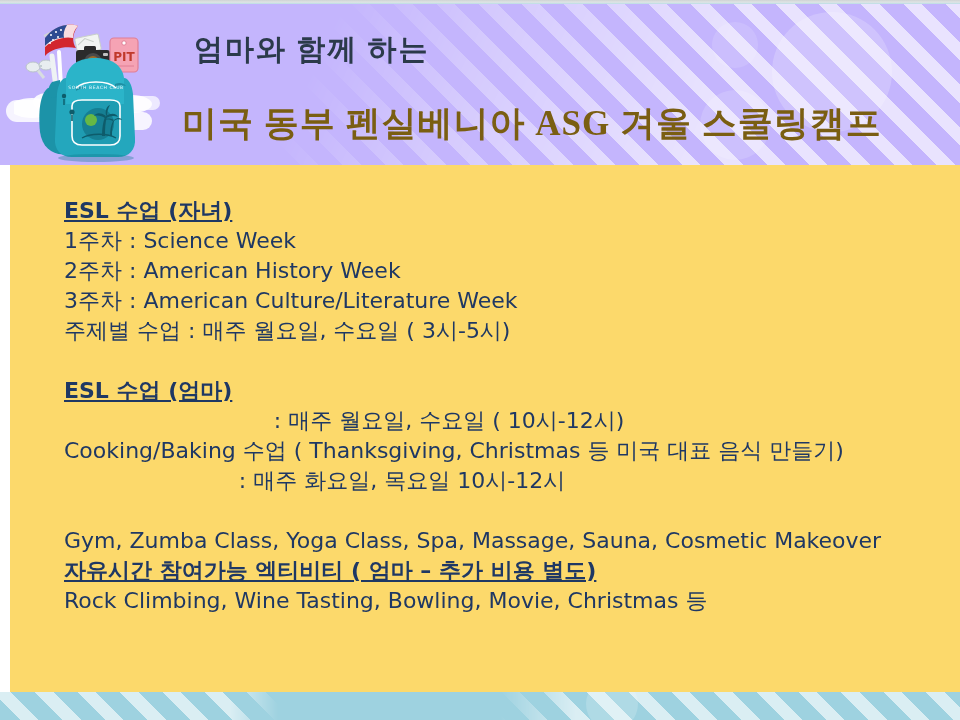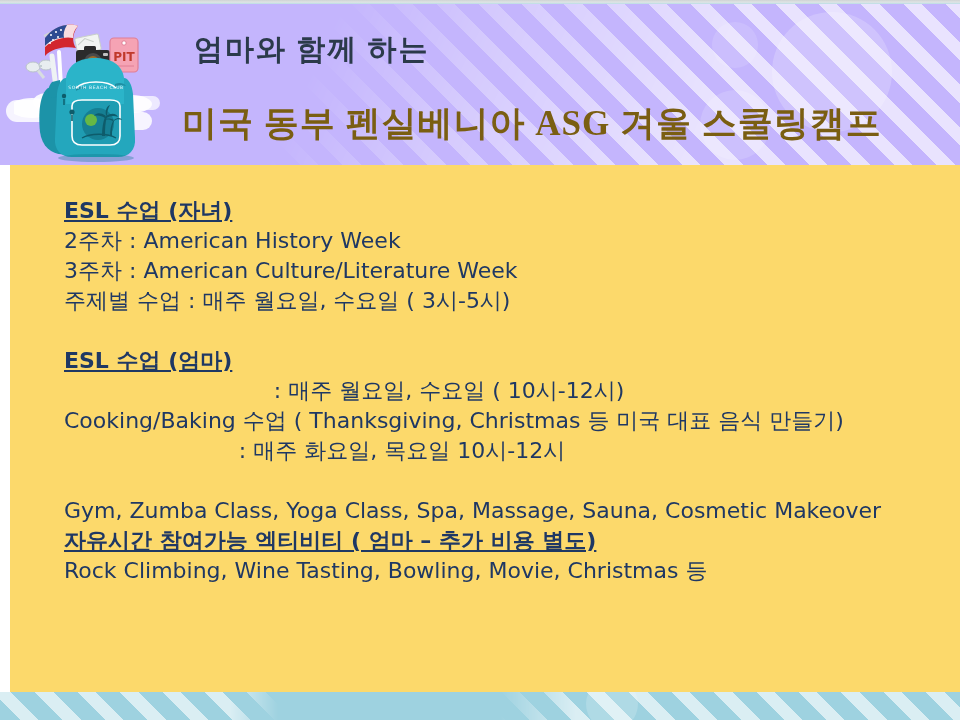--- a/index.html
+++ b/index.html
@@ -272,20 +272,21 @@
     </div>
 
     <div class="header-sub">엄마와 함께 하는</div>
     <div class="header-title">미국 동부 펜실베니아 ASG 겨울 스쿨링캠프</div>
   </div>
 
   <div class="body-panel">
     <div class="content">
 
       <div class="line head">ESL 수업 (자녀)</div>
+      <div class="line">1주차 : Science Week</div>
       <div class="line">2주차 : American History Week</div>
       <div class="line">3주차 : American Culture/Literature Week</div>
       <div class="line">주제별 수업 : 매주 월요일, 수요일 ( 3시-5시)</div>
 
       <div class="spacer"></div>
 
       <div class="line head">ESL 수업 (엄마)</div>
       <div class="line">                              : 매주 월요일, 수요일 ( 10시-12시)</div>
       <div class="line">Cooking/Baking 수업 ( Thanksgiving, Christmas 등 미국 대표 음식 만들기)</div>
       <div class="line">                         : 매주 화요일, 목요일 10시-12시</div>

